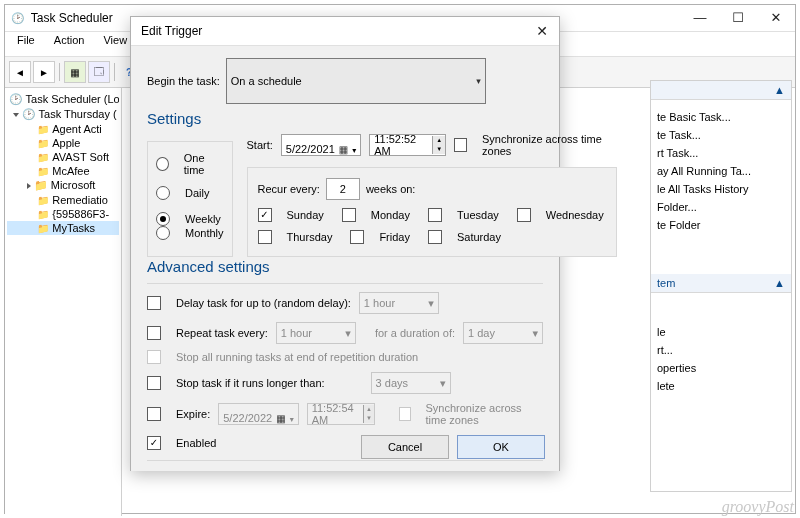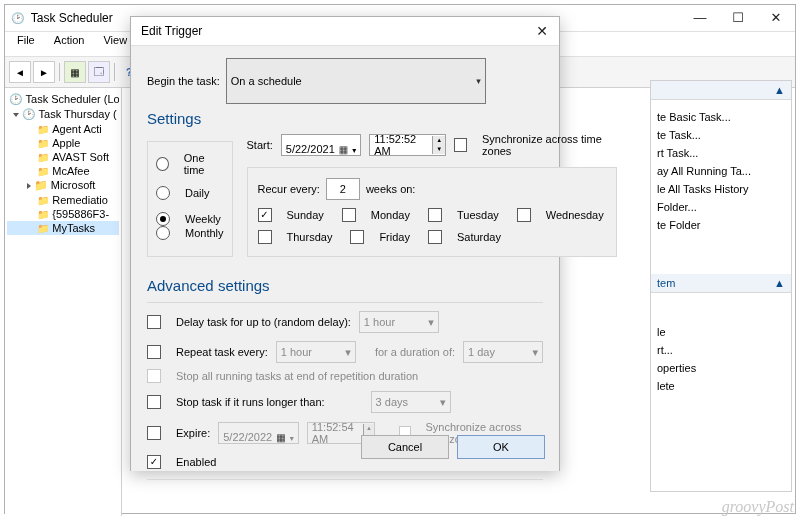--- a/index.html
+++ b/index.html
@@ -214,21 +214,21 @@
                 </span>
               <span class="check">
                   <span class="check-box"></span>
                   <span>Saturday</span>
                 </span>
             </div>
           </div>
         </div>
       </div>
 
-      <div class="section-title" style="margin-top:20px">Advanced settings</div>
+      <div class="section-title" style="margin-top:1px">Advanced settings</div>
       <hr class="hr">
       <div class="row" style="gap:8px">
         <span class="check">
             <span class="check-box"></span>
             <span>Delay task for up to (random delay):</span>
           </span>
         <span class="small-combo dis" style="width:70px">
             <span>1 hour</span>
             <span>▾</span>
           </span>

